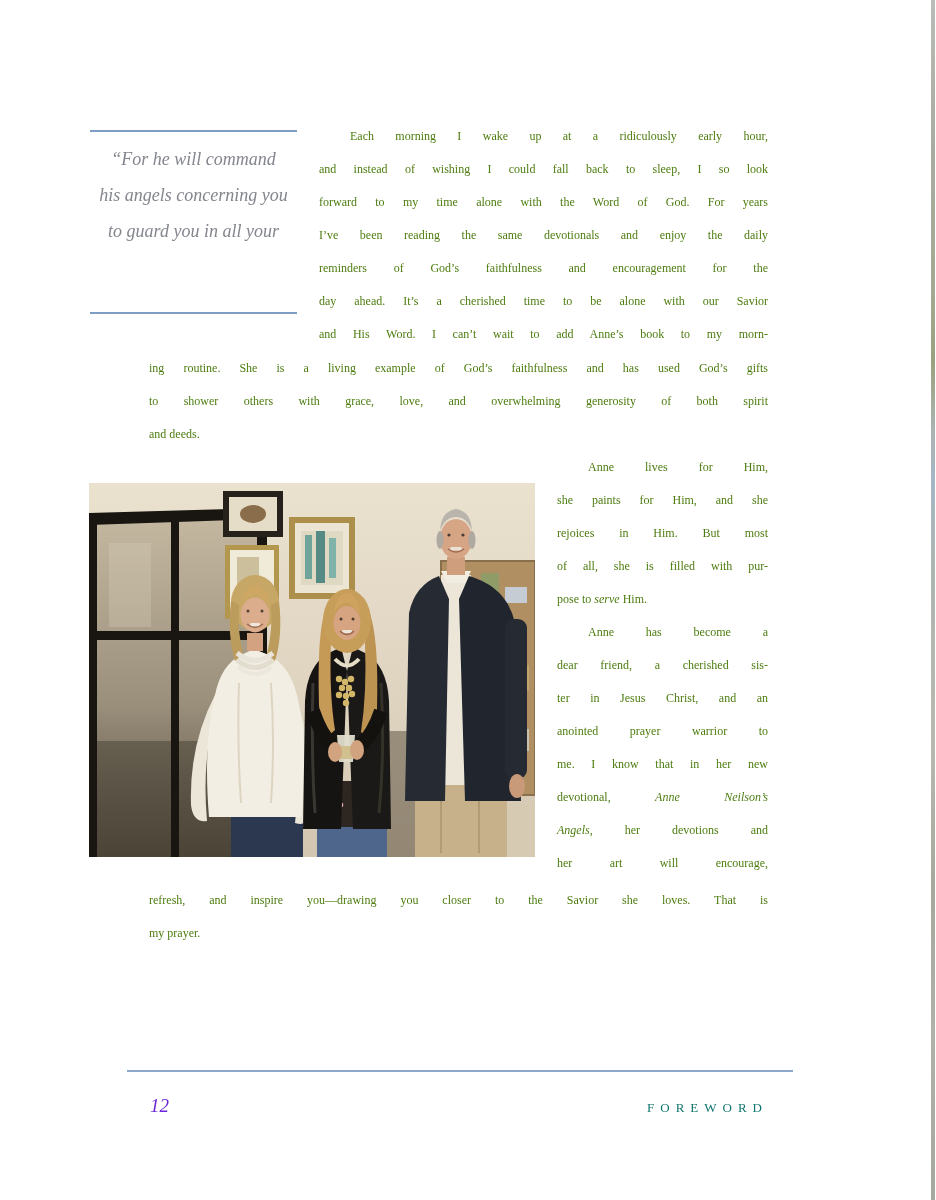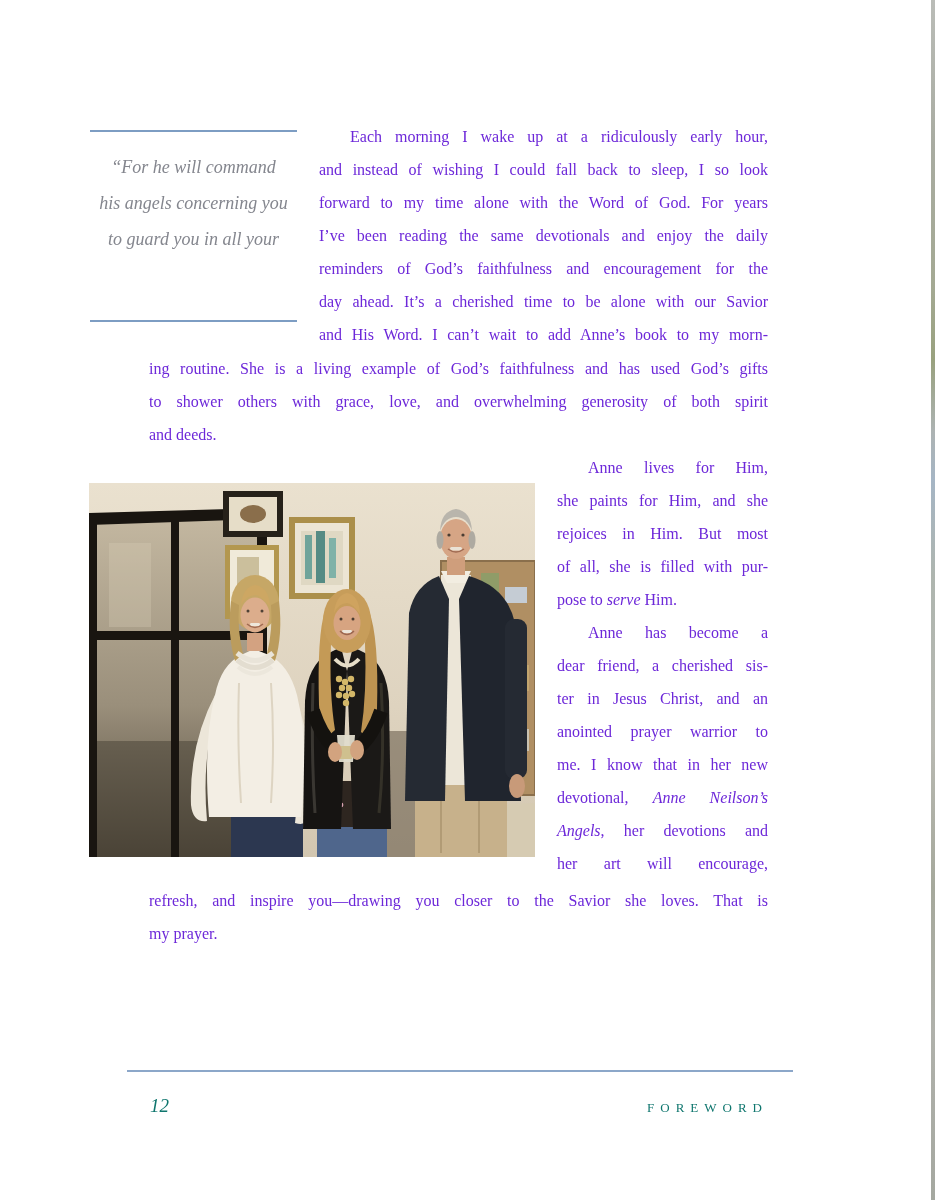--- a/index.html
+++ b/index.html
@@ -13,27 +13,27 @@
   
   .edge-stripe{
     position:absolute;top:0;right:1px;width:4px;height:1200px;
     background:linear-gradient(180deg,#a9aca6 0%,#93978a 12%,#8d9478 24%,#7f8a5e 30%,#98a0a0 36%,#8fa3b6 40%,#9aa39b 48%,#a6a79e 62%,#8f9383 74%,#9c9e96 86%,#8e9288 100%);
     opacity:.8;
   }
   
   .pullquote{
     position:absolute;left:90px;top:130px;width:207px;height:165px;
     border-top:2px solid #7d9dc3;border-bottom:2px solid #7d9dc3;
-    padding-top:17px;padding-bottom:6px;
+    padding-top:9px;padding-bottom:6px;
     text-align:center;color:#84868e;
     font-style:italic;font-size:18px;line-height:36px;
   }
   .pq-line{height:36px;}
   
-  .tblock{position:absolute;color:#6d28d9;font-size:16px;}
+  .tblock{position:absolute;color:#4d7c0f;font-size:12px;}
   .jline,.lline{height:33px;line-height:33px;white-space:normal;}
   .jline{text-align:justify;text-align-last:justify;}
   .lline{text-align:left;}
   .ind{text-indent:31px;}
   .blockA{left:319px;top:120px;width:449px;}
   .blockB{left:149px;top:352px;width:619px;}
   .blockC{left:557px;top:451px;width:211px;}
   .blockD{left:149px;top:884px;width:619px;}
   em{font-style:italic;}
   
@@ -42,21 +42,21 @@
     overflow:hidden;background:#ddd2bf;
   }
   .photo svg{display:block;width:446px;height:374px;}
   
   .footer-rule{
     position:absolute;left:127px;top:1070px;width:666px;height:2px;
     background:#8ca7c9;
   }
   .page-number{
     position:absolute;left:150px;top:1095px;
-    font-style:italic;font-size:19px;color:#0f766e;
+    font-style:italic;font-size:19px;color:#6d28d9;
   }
   .section-label{
     position:absolute;left:400px;top:1100px;width:368px;text-align:right;
     font-size:13px;letter-spacing:6px;margin-right:-6px;color:#0f766e;
   }
 </style>
 </head>
 <body>
 
 <div class="page">

